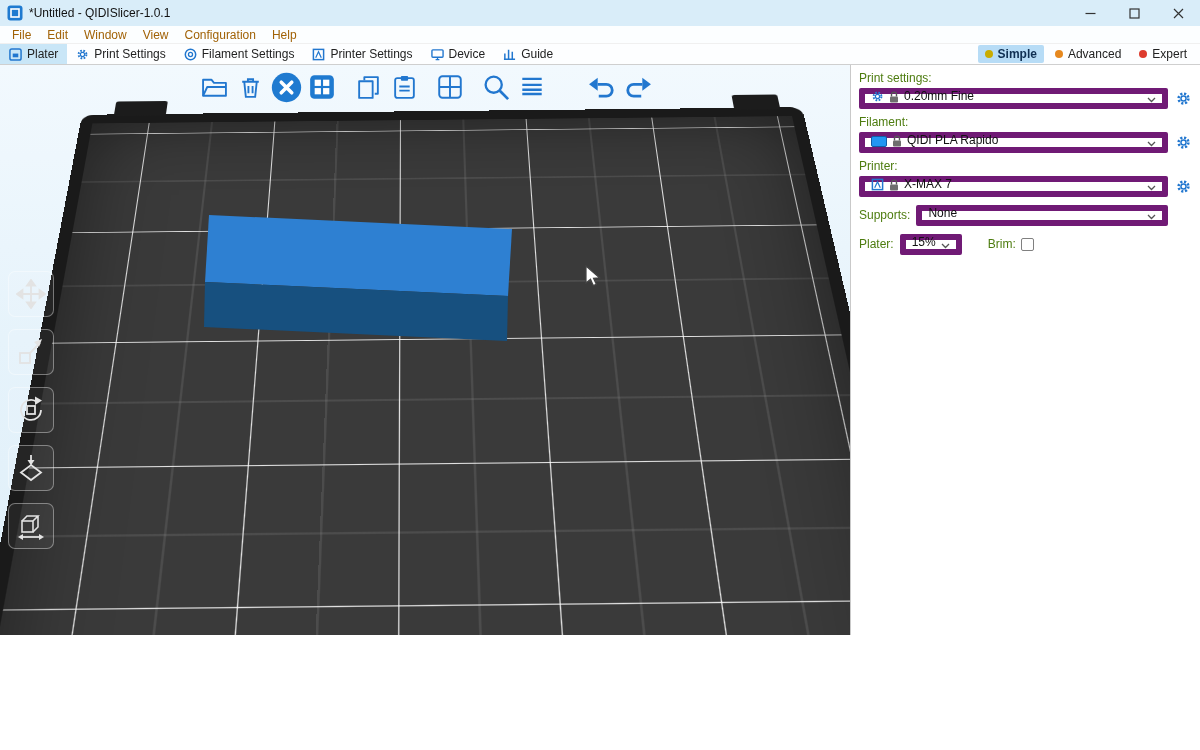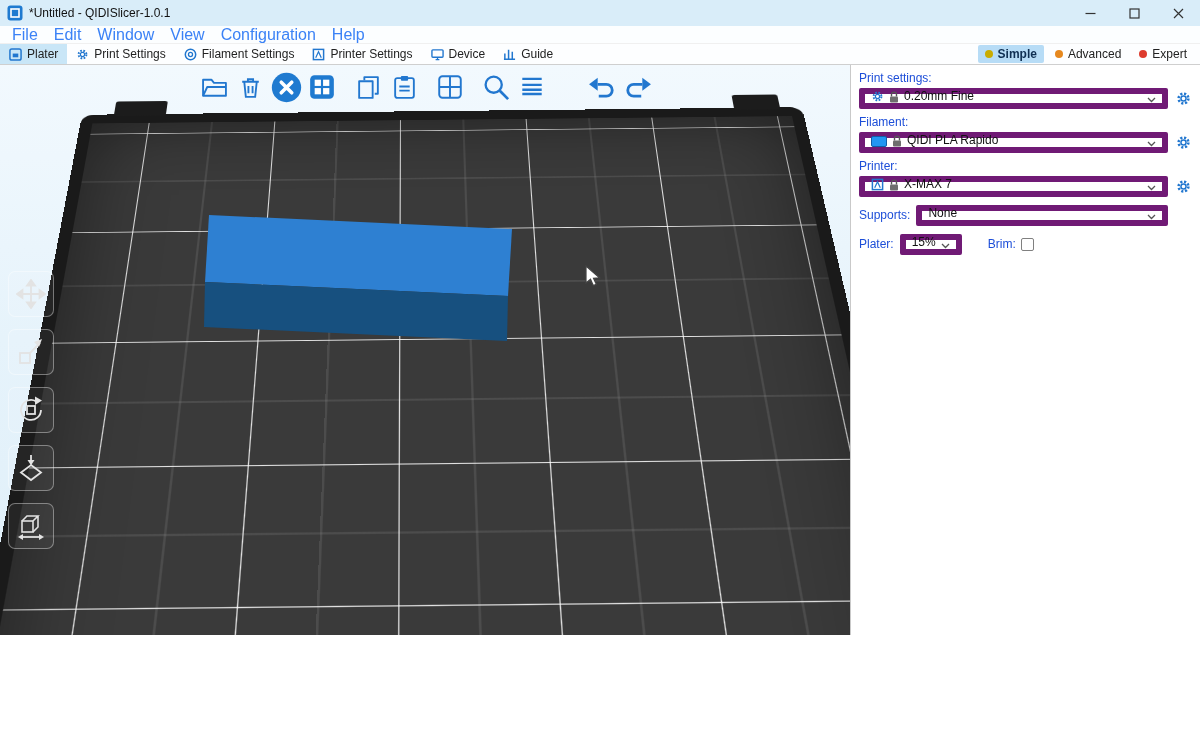--- a/index.html
+++ b/index.html
@@ -9,21 +9,21 @@
 
   
   .titlebar { height:26px; background:#d9edf9; display:flex; align-items:center; padding-left:7px; }
   .app-icon { width:16px; height:16px; margin-right:6px; display:flex; }
   .title-text { font-size:12px; color:#111; }
   .win-controls { margin-left:auto; display:flex; height:26px; }
   .wc { width:44px; height:26px; display:flex; align-items:center; justify-content:center; }
 
   
   .menubar { height:18px; background:#fcfeff; display:flex; align-items:center; padding-left:4px; border-bottom:1px solid #f0f0f0; }
-  .menu-item { padding:0 8px; font-size:16px; color:#3b82f6; }
+  .menu-item { padding:0 8px; font-size:12px; color:#a16207; }
 
   
   .tabbar { height:21px; background:#fdfeff; display:flex; align-items:stretch; border-bottom:1px solid #cfcfcf; }
   .tab { display:flex; align-items:center; gap:5px; padding:0 9px; font-size:12px; color:#222; }
   .tab.active { background:#c9e6f7; }
   .tab svg { flex:0 0 auto; }
   .modes { margin-left:auto; display:flex; align-items:center; gap:4px; padding-right:6px; }
   .mode { display:flex; align-items:center; gap:5px; padding:2px 7px; font-size:12px; color:#222; }
   .mode.active { background:#b7dcf6; border-radius:2px; font-weight:700; color:#0f2f52; }
   .dot { width:8px; height:8px; border-radius:50%; display:inline-block; }
@@ -72,21 +72,21 @@
   .viewtoggles { position:absolute; left:4px; bottom:2px; display:flex; align-items:center; gap:10px;
                  padding:5px 9px; background:rgba(226,239,249,.5); border-radius:8px; }
   .vt { width:48px; height:48px; display:flex; align-items:center; justify-content:center; }
 
   .zaxis { position:absolute; left:26px; top:575px; width:3px; height:34px; background:#31a24c; }
   .cursor { position:absolute; left:585px; top:200px; }
 
   
   .sidebar { position:relative; width:350px; height:685px; background:#ffffff;
              border-left:1px solid #c9c9c9; padding:4px 8px 40px 8px; }
-  .sb-label { font-size:12px; color:#1d4ed8; margin:2px 0 3px 0; }
+  .sb-label { font-size:12px; color:#4d7c0f; margin:2px 0 3px 0; }
   .sb-row { display:flex; align-items:center; gap:6px; margin-bottom:6px; }
   .combo { flex:1; height:21px; border:6px solid #701a75; border-radius:2px; background:#fff;
            display:flex; align-items:flex-end; gap:5px; padding:0 6px; font-size:12px; color:#111; }
   .combo .chev { margin-left:auto; }
   .gear-btn { width:18px; height:18px; display:flex; align-items:center; justify-content:center; }
   .swatch { width:16px; height:11px; background:#2196f3; border:1px solid #0f5ea8; border-radius:2px; }
   .sb-inline { display:flex; align-items:center; margin:8px 0 6px 0; }
   .sb-inline .lbl { margin-right:6px; white-space:nowrap; }
   .supports-combo { margin-right:24px; }
   .infill-combo { flex:0 0 62px; margin-right:0; }

